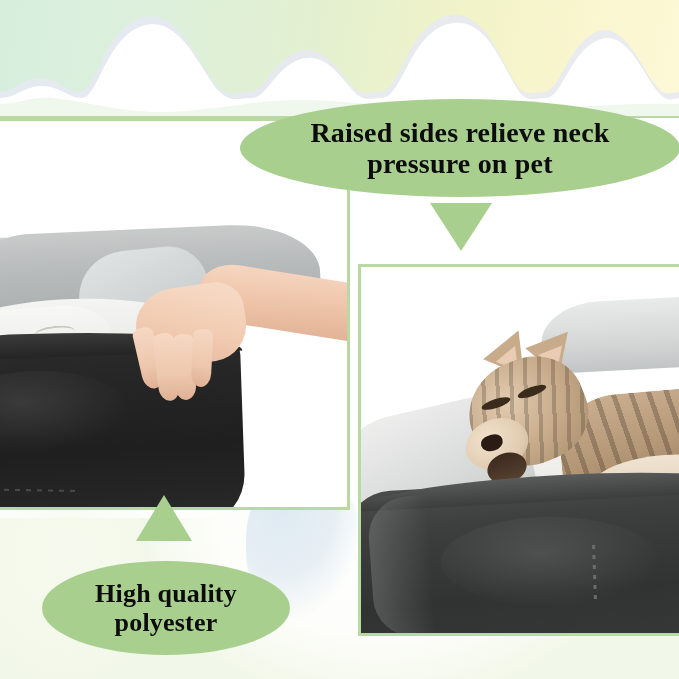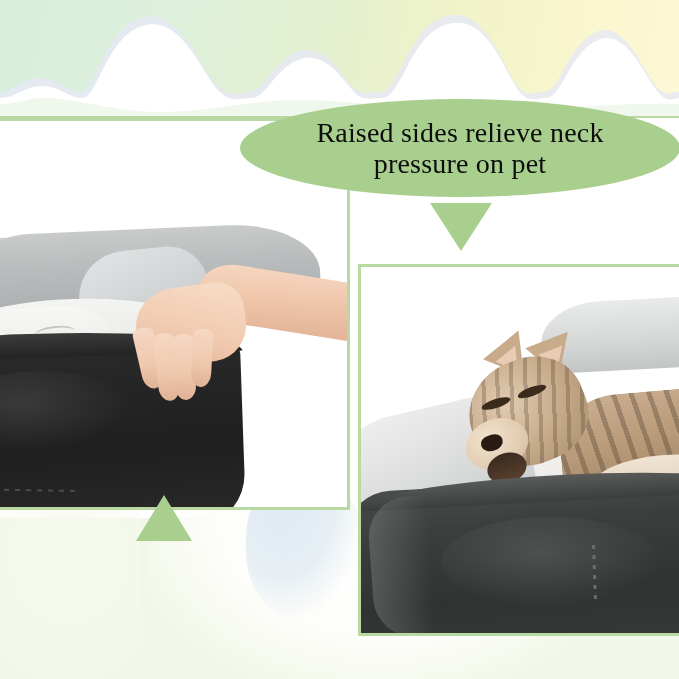--- a/index.html
+++ b/index.html
@@ -285,21 +285,21 @@
 
   
   .ellipse{
     position:absolute;
     background:#a9cf8e;
     border-radius:50%;
     display:flex; align-items:center; justify-content:center;
     text-align:center;
     color:#0c0c0c;
     font-family:"Liberation Serif", serif;
-    font-weight:normal;
+    font-weight:bold;
     line-height:1.12;
     letter-spacing:.2px;
   }
   .ellipse-top{
     left:240px; top:99px; width:440px; height:98px;
     font-size:28px;
     padding:0 26px;
   }
   .ellipse-bottom{
     left:42px; top:561px; width:248px; height:94px;
@@ -414,14 +414,17 @@
     </div>
   </div>
 
   <div class="tri tri-down"></div>
   <div class="tri tri-up"></div>
 
   <div class="ellipse ellipse-top">
     <span>Raised sides relieve neck pressure on pet</span>
   </div>
 
+  <div class="ellipse ellipse-bottom">
+    <span>High quality polyester</span>
+  </div>
 
 </div>
 
 </body></html>

